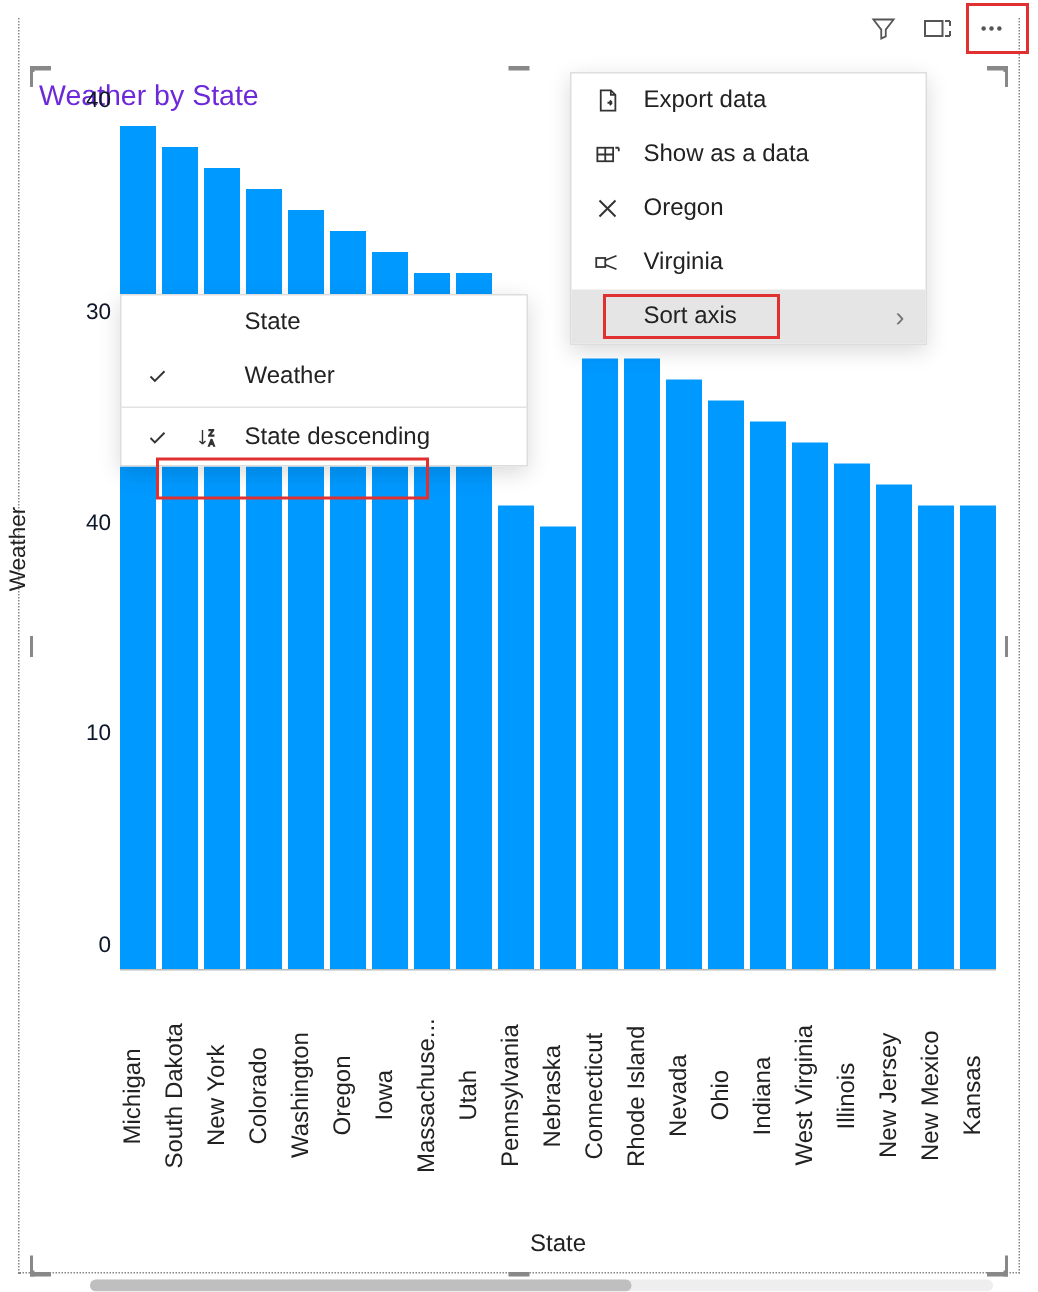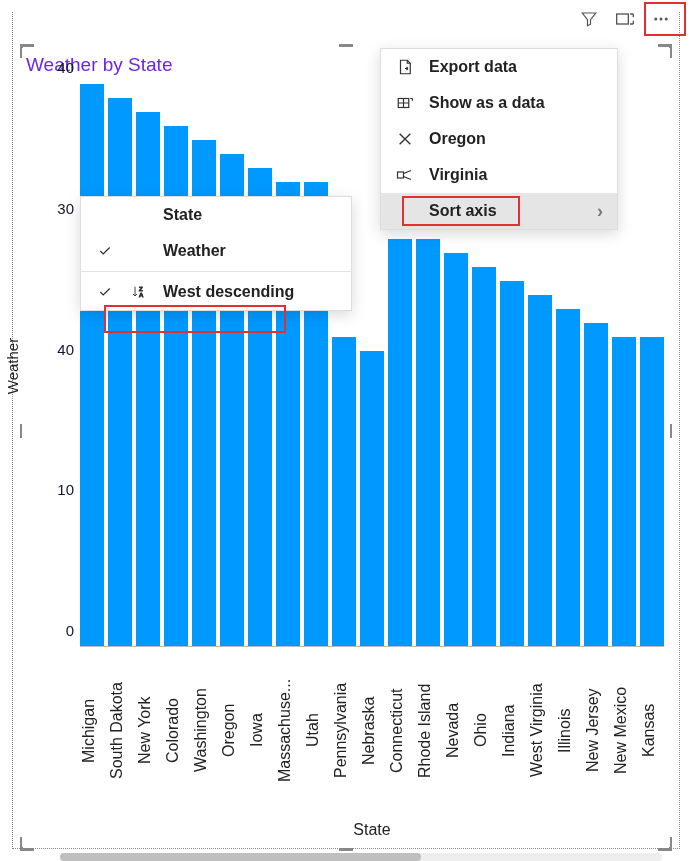--- a/index.html
+++ b/index.html
@@ -121,21 +121,20 @@
     }
 
     
     .menu {
       position:absolute;
       background:#fff;
       border:1px solid #ddd;
       box-shadow:0 4px 14px rgba(0,0,0,.15);
       font-size:16px;
       color:#222;
-      font-weight:bold;
     }
     .menu1 { top:48px; left:380px; width:238px; }
     .menu2 { top:196px; left:80px; width:272px; }
     .menu-item {
       display:flex; align-items:center;
       height:36px;
       padding:0 14px 0 14px;
       gap:14px;
     }
     .menu1 .mi-icon { width:20px; display:flex; justify-content:center; color:#333; }
@@ -320,19 +319,19 @@
           <path d="M4 12l5 5L20 6"></path>
         </svg>
     </span>
     <span class="sort-icon-col">
       <svg width="16" height="16" viewBox="0 0 24 24" fill="#333" stroke="#333" stroke-width="1.4">
           <path d="M6 4v14M6 18l-3-3M6 18l3-3" fill="none"></path>
           <text x="12" y="10" font-size="9" font-family="Arial">Z</text>
           <text x="12" y="20" font-size="9" font-family="Arial">A</text>
         </svg>
     </span>
-    <span>West descending</span>
+    <span>State descending</span>
   </div>
 </div>
 
 <div class="highlight-box hl-more"></div>
 <div class="highlight-box hl-sortaxis"></div>
 <div class="highlight-box hl-sortasc"></div>
 
 </body></html>

